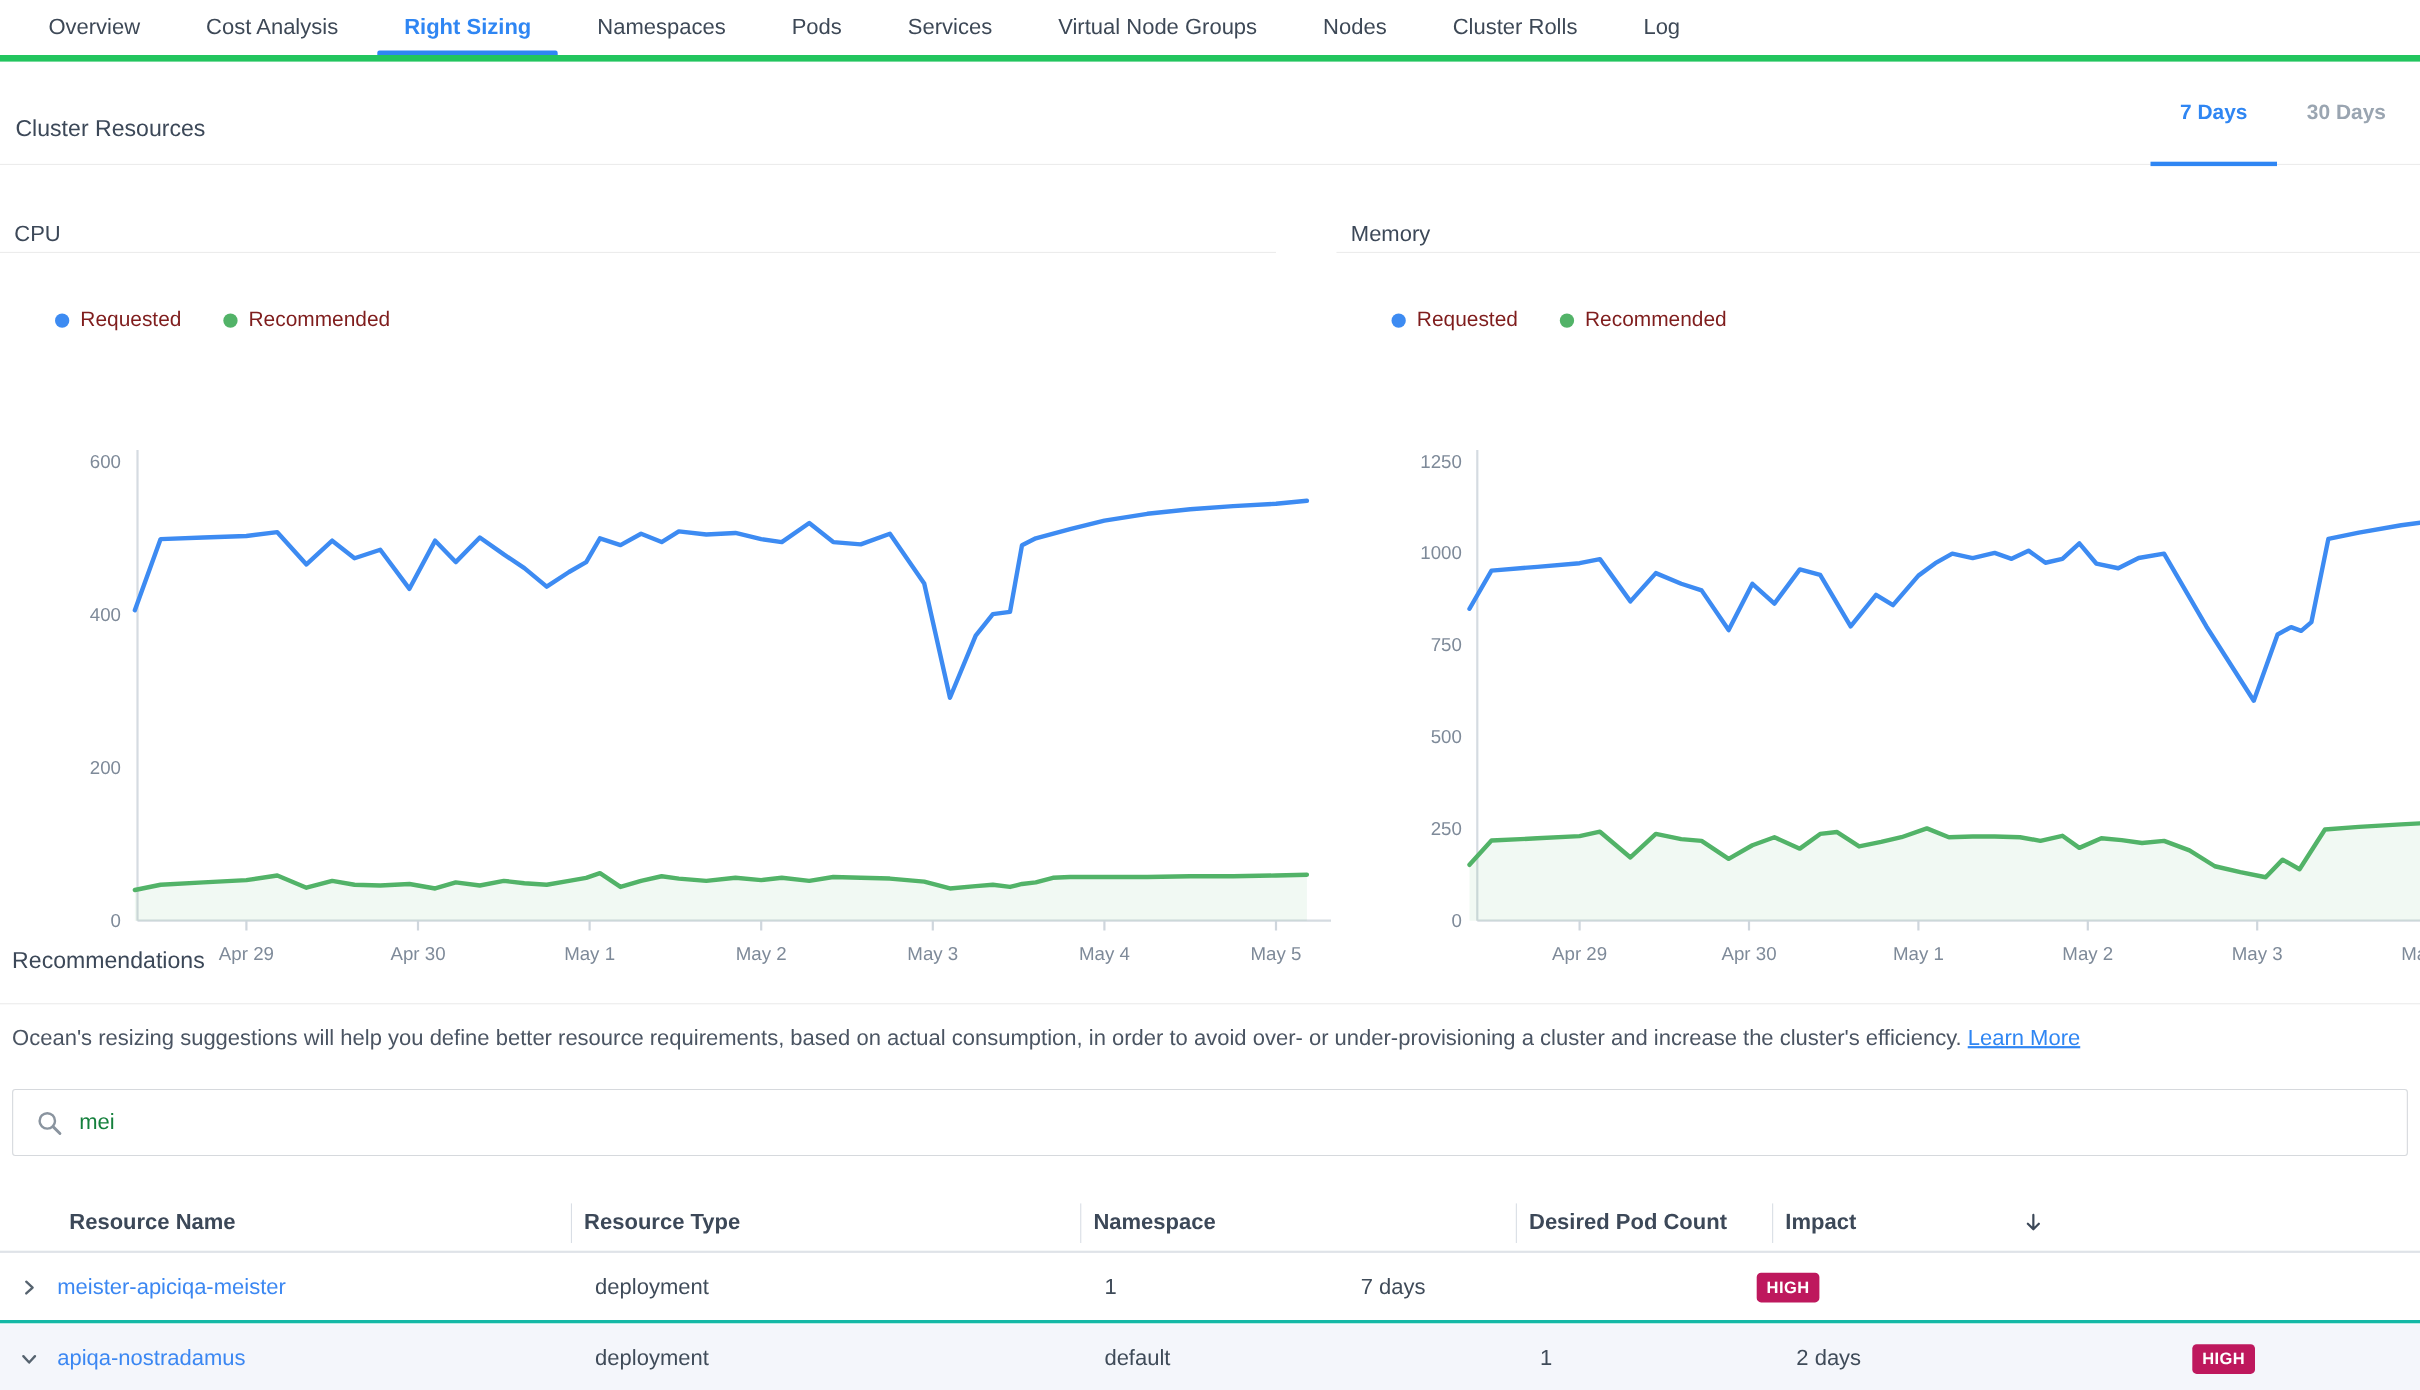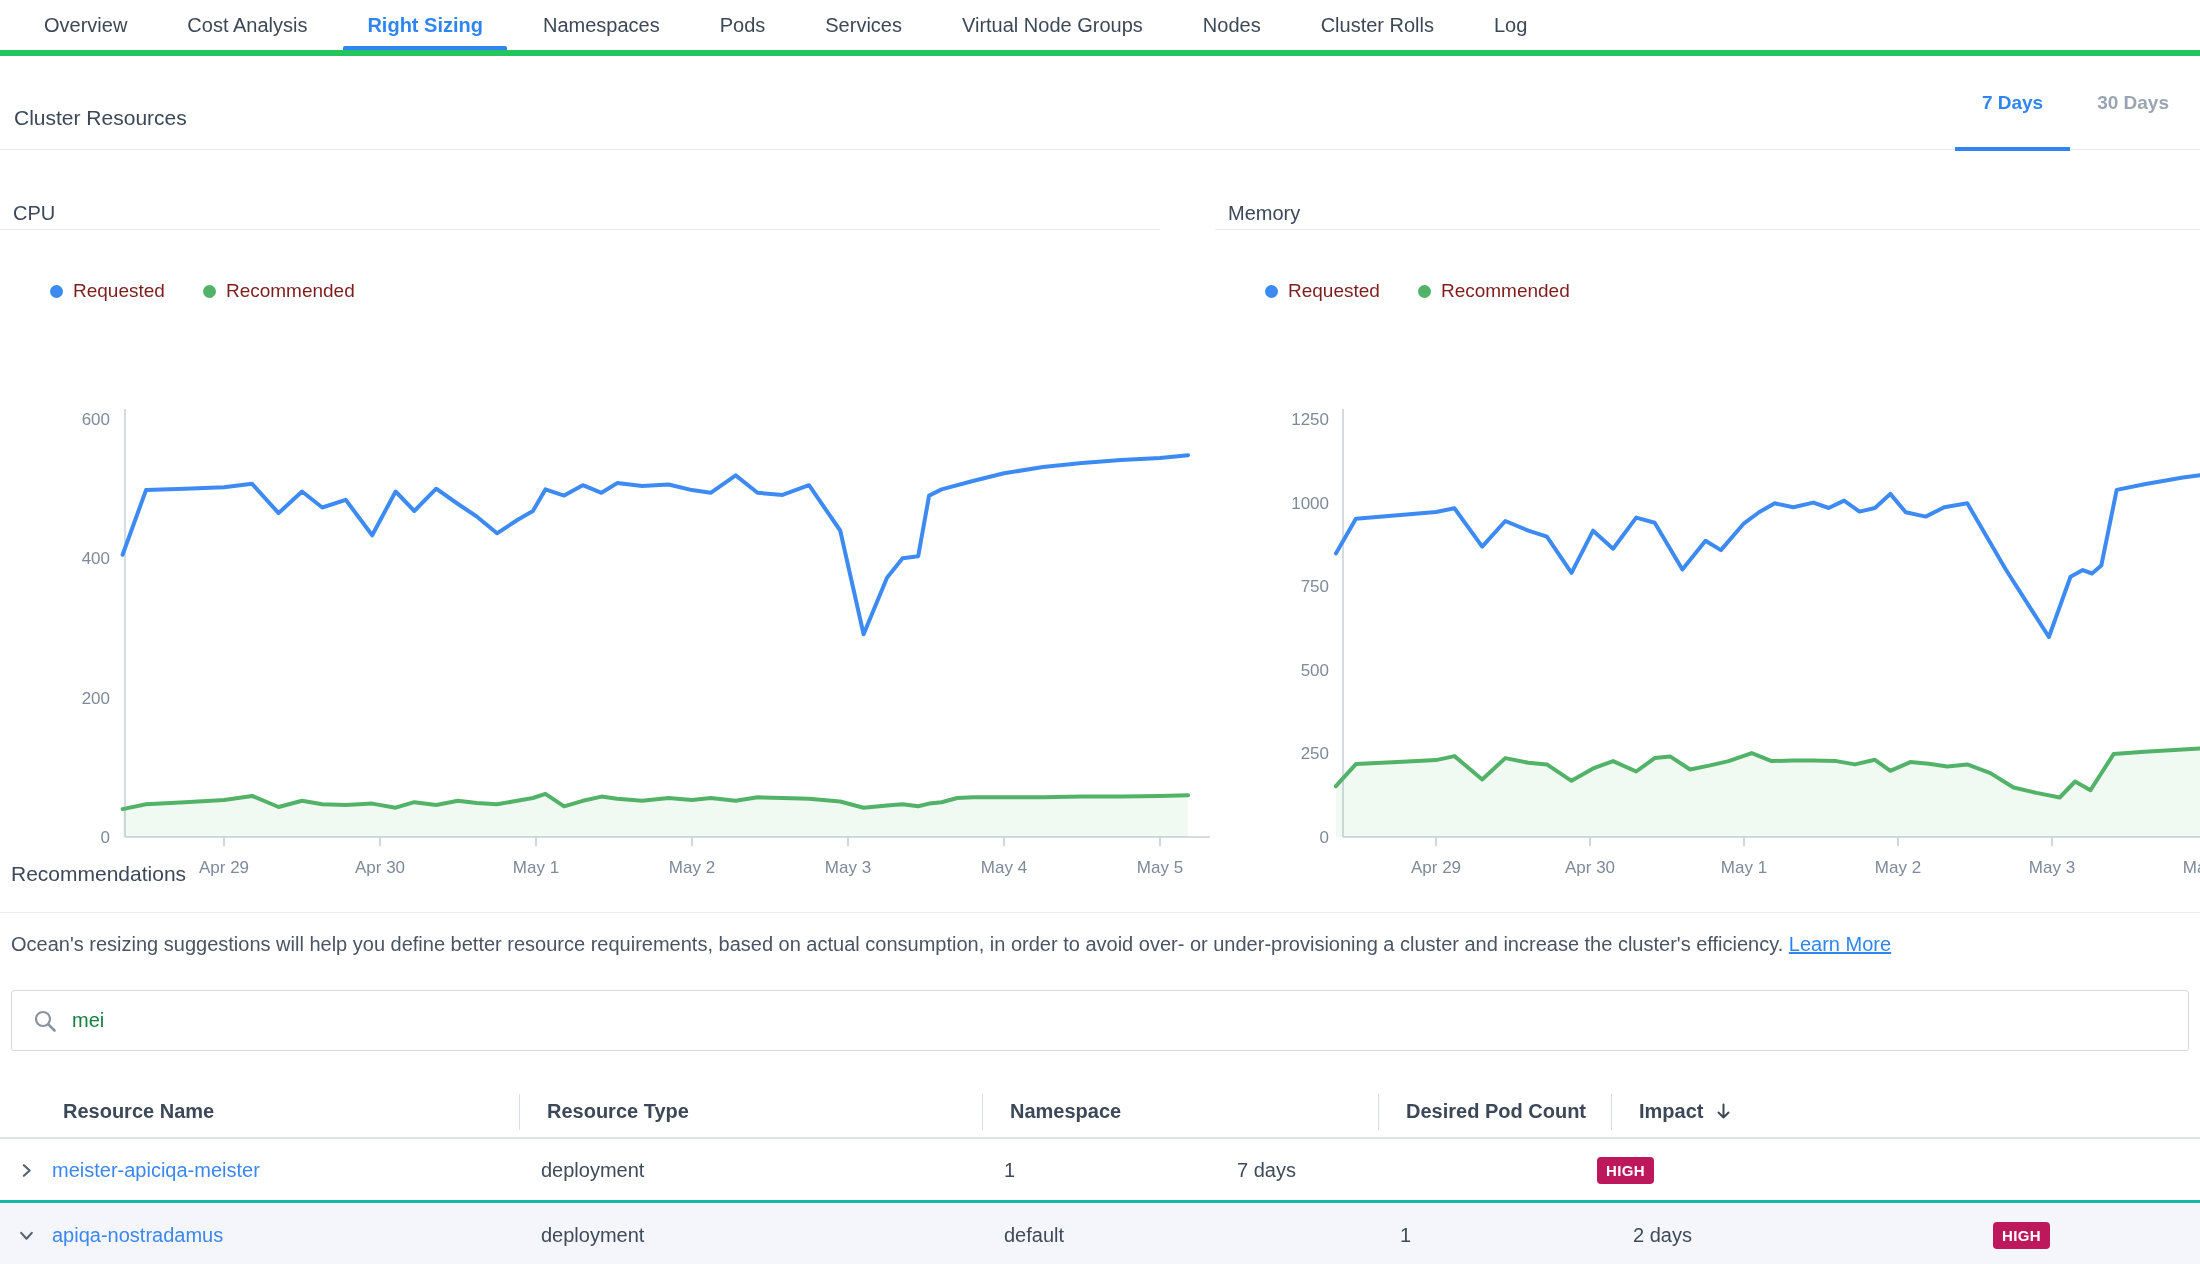--- a/index.html
+++ b/index.html
@@ -47,21 +47,21 @@
   .search-box { position:absolute; top:990px; left:11px; right:11px; height:61px;
                 border:1px solid #d6d9dd; border-radius:3px; display:flex; align-items:center;
                 background:#fff; padding-left:21px; }
   .search-box svg { flex:none; }
   .search-input { border:none; outline:none; flex:1; margin-left:15px; font-size:20px;
                   color:#15803d; font-family:"Liberation Sans", sans-serif; background:transparent; }
 
   
   .thead { position:absolute; top:1085px; left:0; right:0; height:54px;
            border-bottom:2px solid #dfe3e8; display:flex; align-items:center; }
-  .th { position:relative; height:100%; display:flex; align-items:center; padding-left:28px;
+  .th { position:relative; height:100%; display:flex; align-items:center; padding-left:12px;
         font-size:20px; font-weight:bold; color:#3c4858; cursor:pointer; }
   .th:not(:first-child)::before { content:""; position:absolute; left:0; top:9px; bottom:7px;
                                   width:1px; background:#d9dee5; }
   .th .sort-arrow { margin-left:12px; display:flex; align-items:center; }
   .trow { position:absolute; left:0; right:0; display:flex; align-items:center; cursor:pointer; }
   .trow.r0 { top:1141px; height:62px; background:#fff; border-bottom:3px solid #14b8a6; }
   .trow.r1 { top:1204px; height:62px; background:#f4f6fb; }
   .td { height:100%; display:flex; align-items:center; padding-left:22px;
         font-size:20px; color:#3f4b59; }
   .td.name-cell { padding-left:0; }
@@ -195,21 +195,21 @@
       </div>
       <div class="th" style="width: 463px;">
         <span>Resource Type</span>
       </div>
       <div class="th" style="width: 396px;">
         <span>Namespace</span>
       </div>
       <div class="th" style="width: 233px;">
         <span>Desired Pod Count</span>
       </div>
-      <div class="th" style="width: 246px;">
+      <div class="th" style="width: 246px; justify-content: space-between;">
         <span>Impact</span>
         <span class="sort-arrow">
           <svg width="17" height="19" viewBox="0 0 17 19">
             <path d="M8.5 2.5 v12 M3.5 10.5 L8.5 15.5 L13.5 10.5" fill="none" stroke="#3c4858" stroke-width="2" stroke-linecap="round" stroke-linejoin="round"></path>
           </svg>
         </span>
       </div>
     </div>
   <div id="rows">
       <div class="trow r0">

